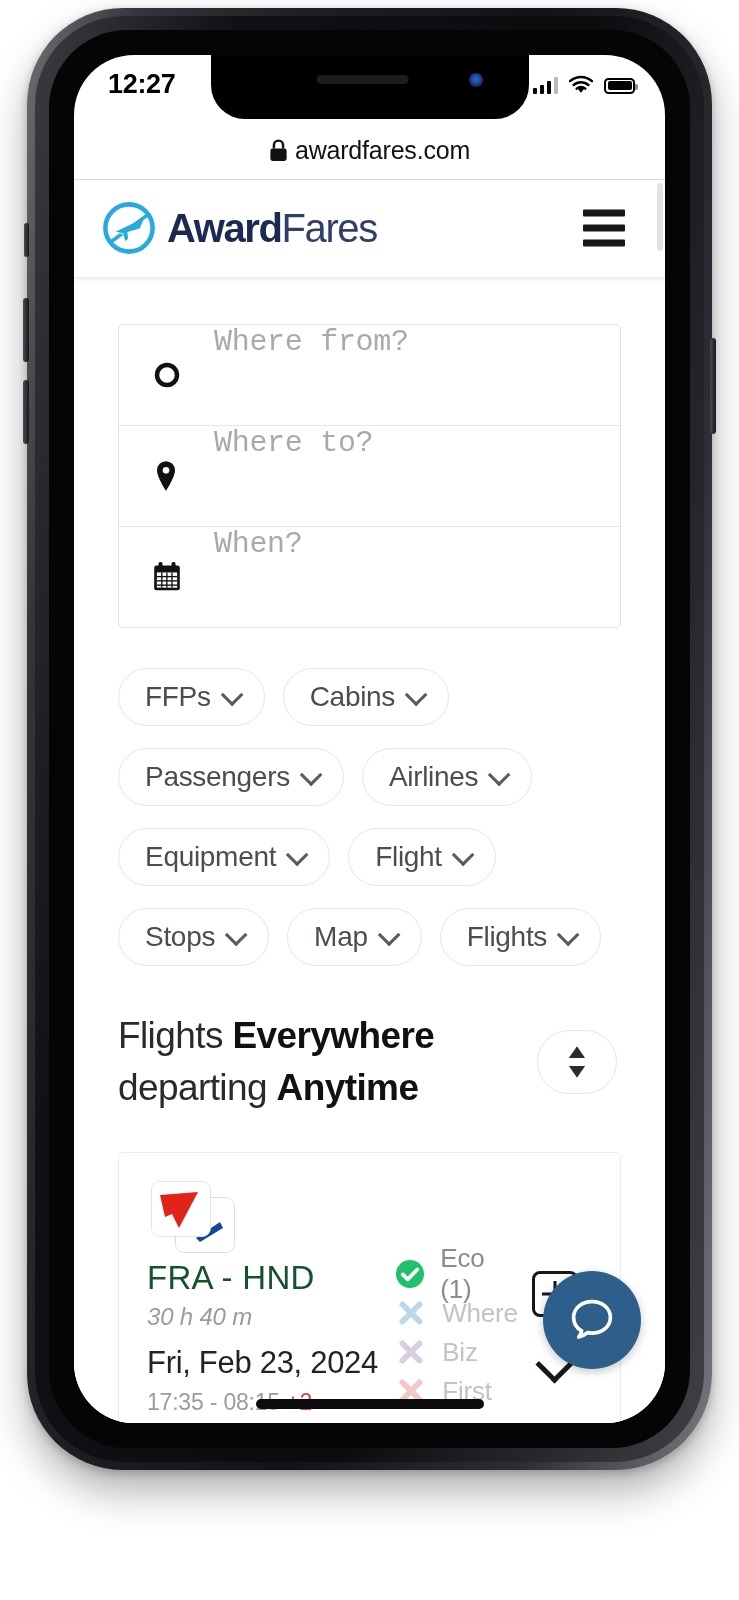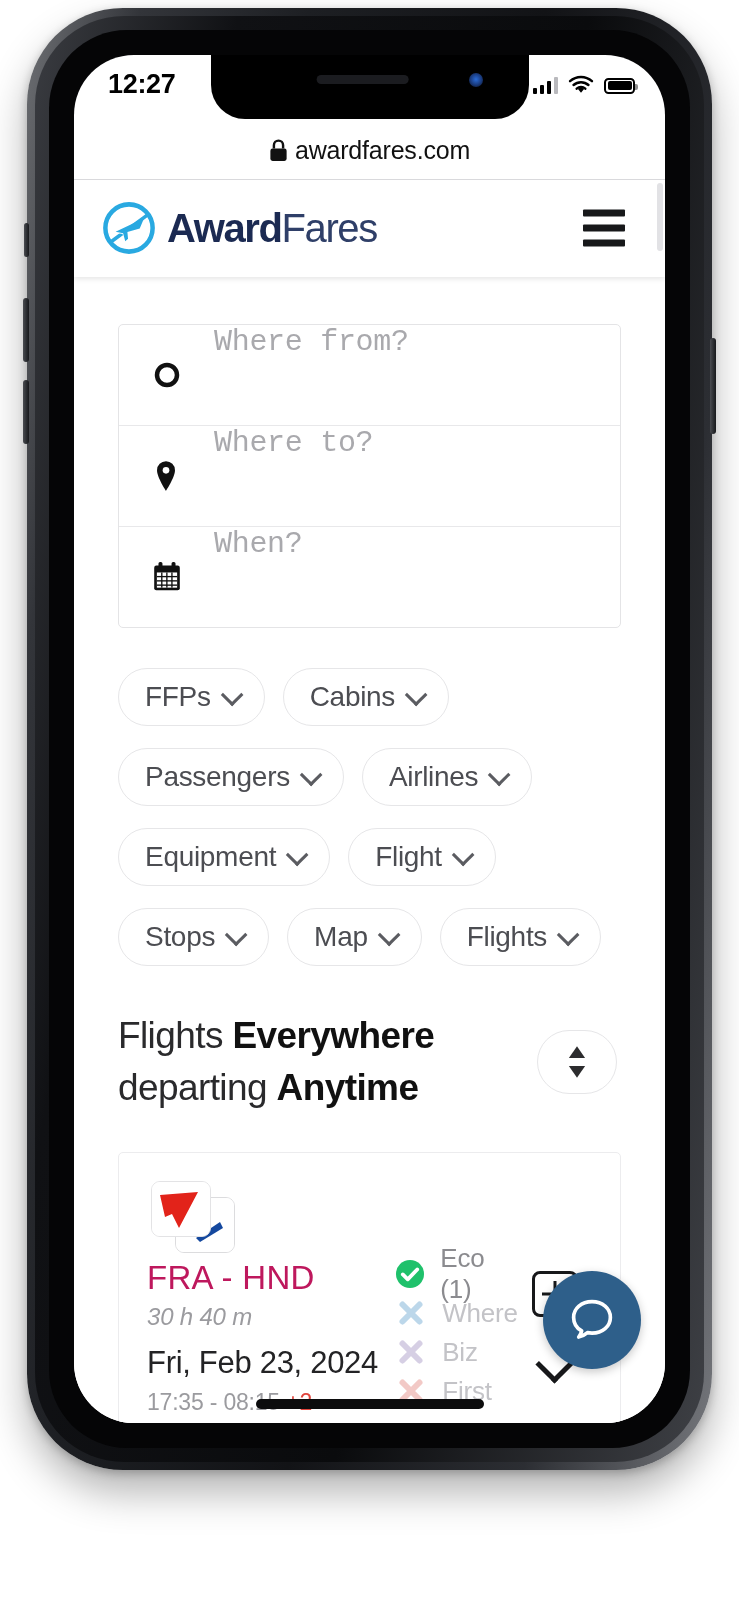--- a/index.html
+++ b/index.html
@@ -351,21 +351,21 @@
     border-radius: 9px;
     background: #fff;
     border: 1px solid #dcdcde;
     overflow: hidden;
   }
   .logo-tile.back { left: 28px; top: 18px; }
   .logo-tile.front { left: 4px; top: 2px; border-color: #e3e3e5; }
 
   .route {
     font-size: 33px;
-    color: #be185d;
+    color: #14532d;
     letter-spacing: 0.3px;
     margin-top: 4px;
   }
   .duration {
     font-size: 24px;
     color: #9b9b9f;
     margin-top: 6px;
     letter-spacing: -0.2px;
     font-style: italic;
   }

